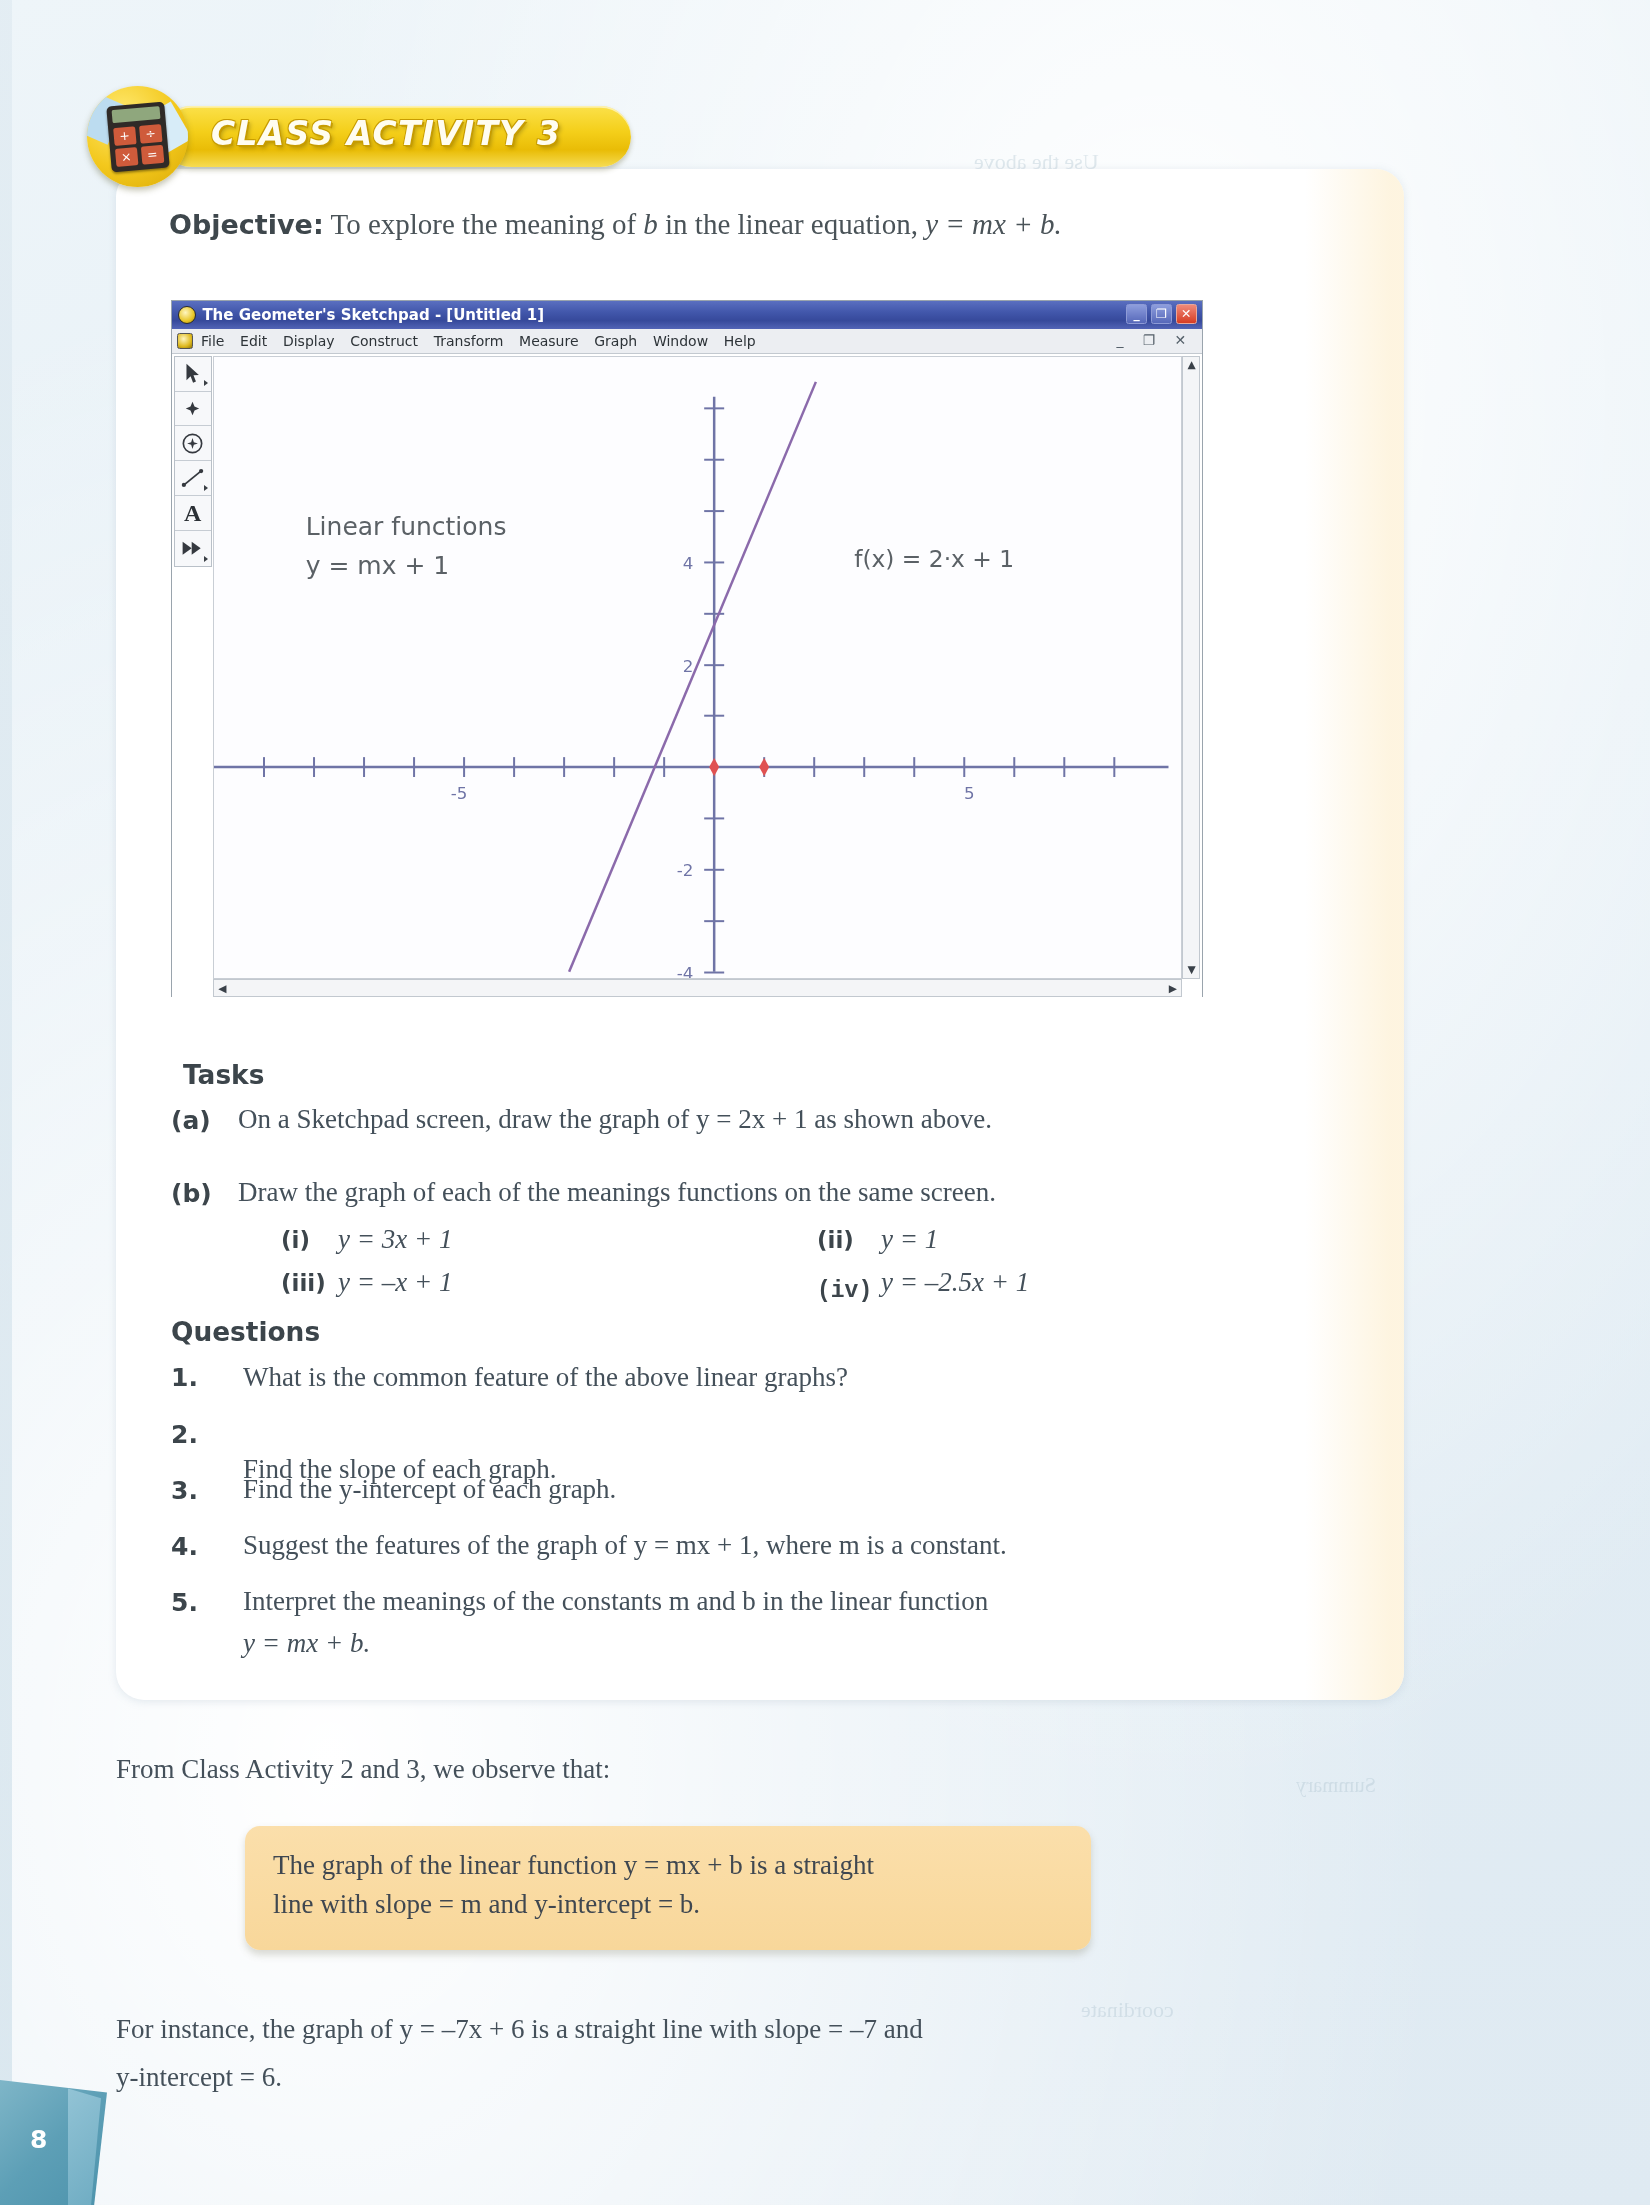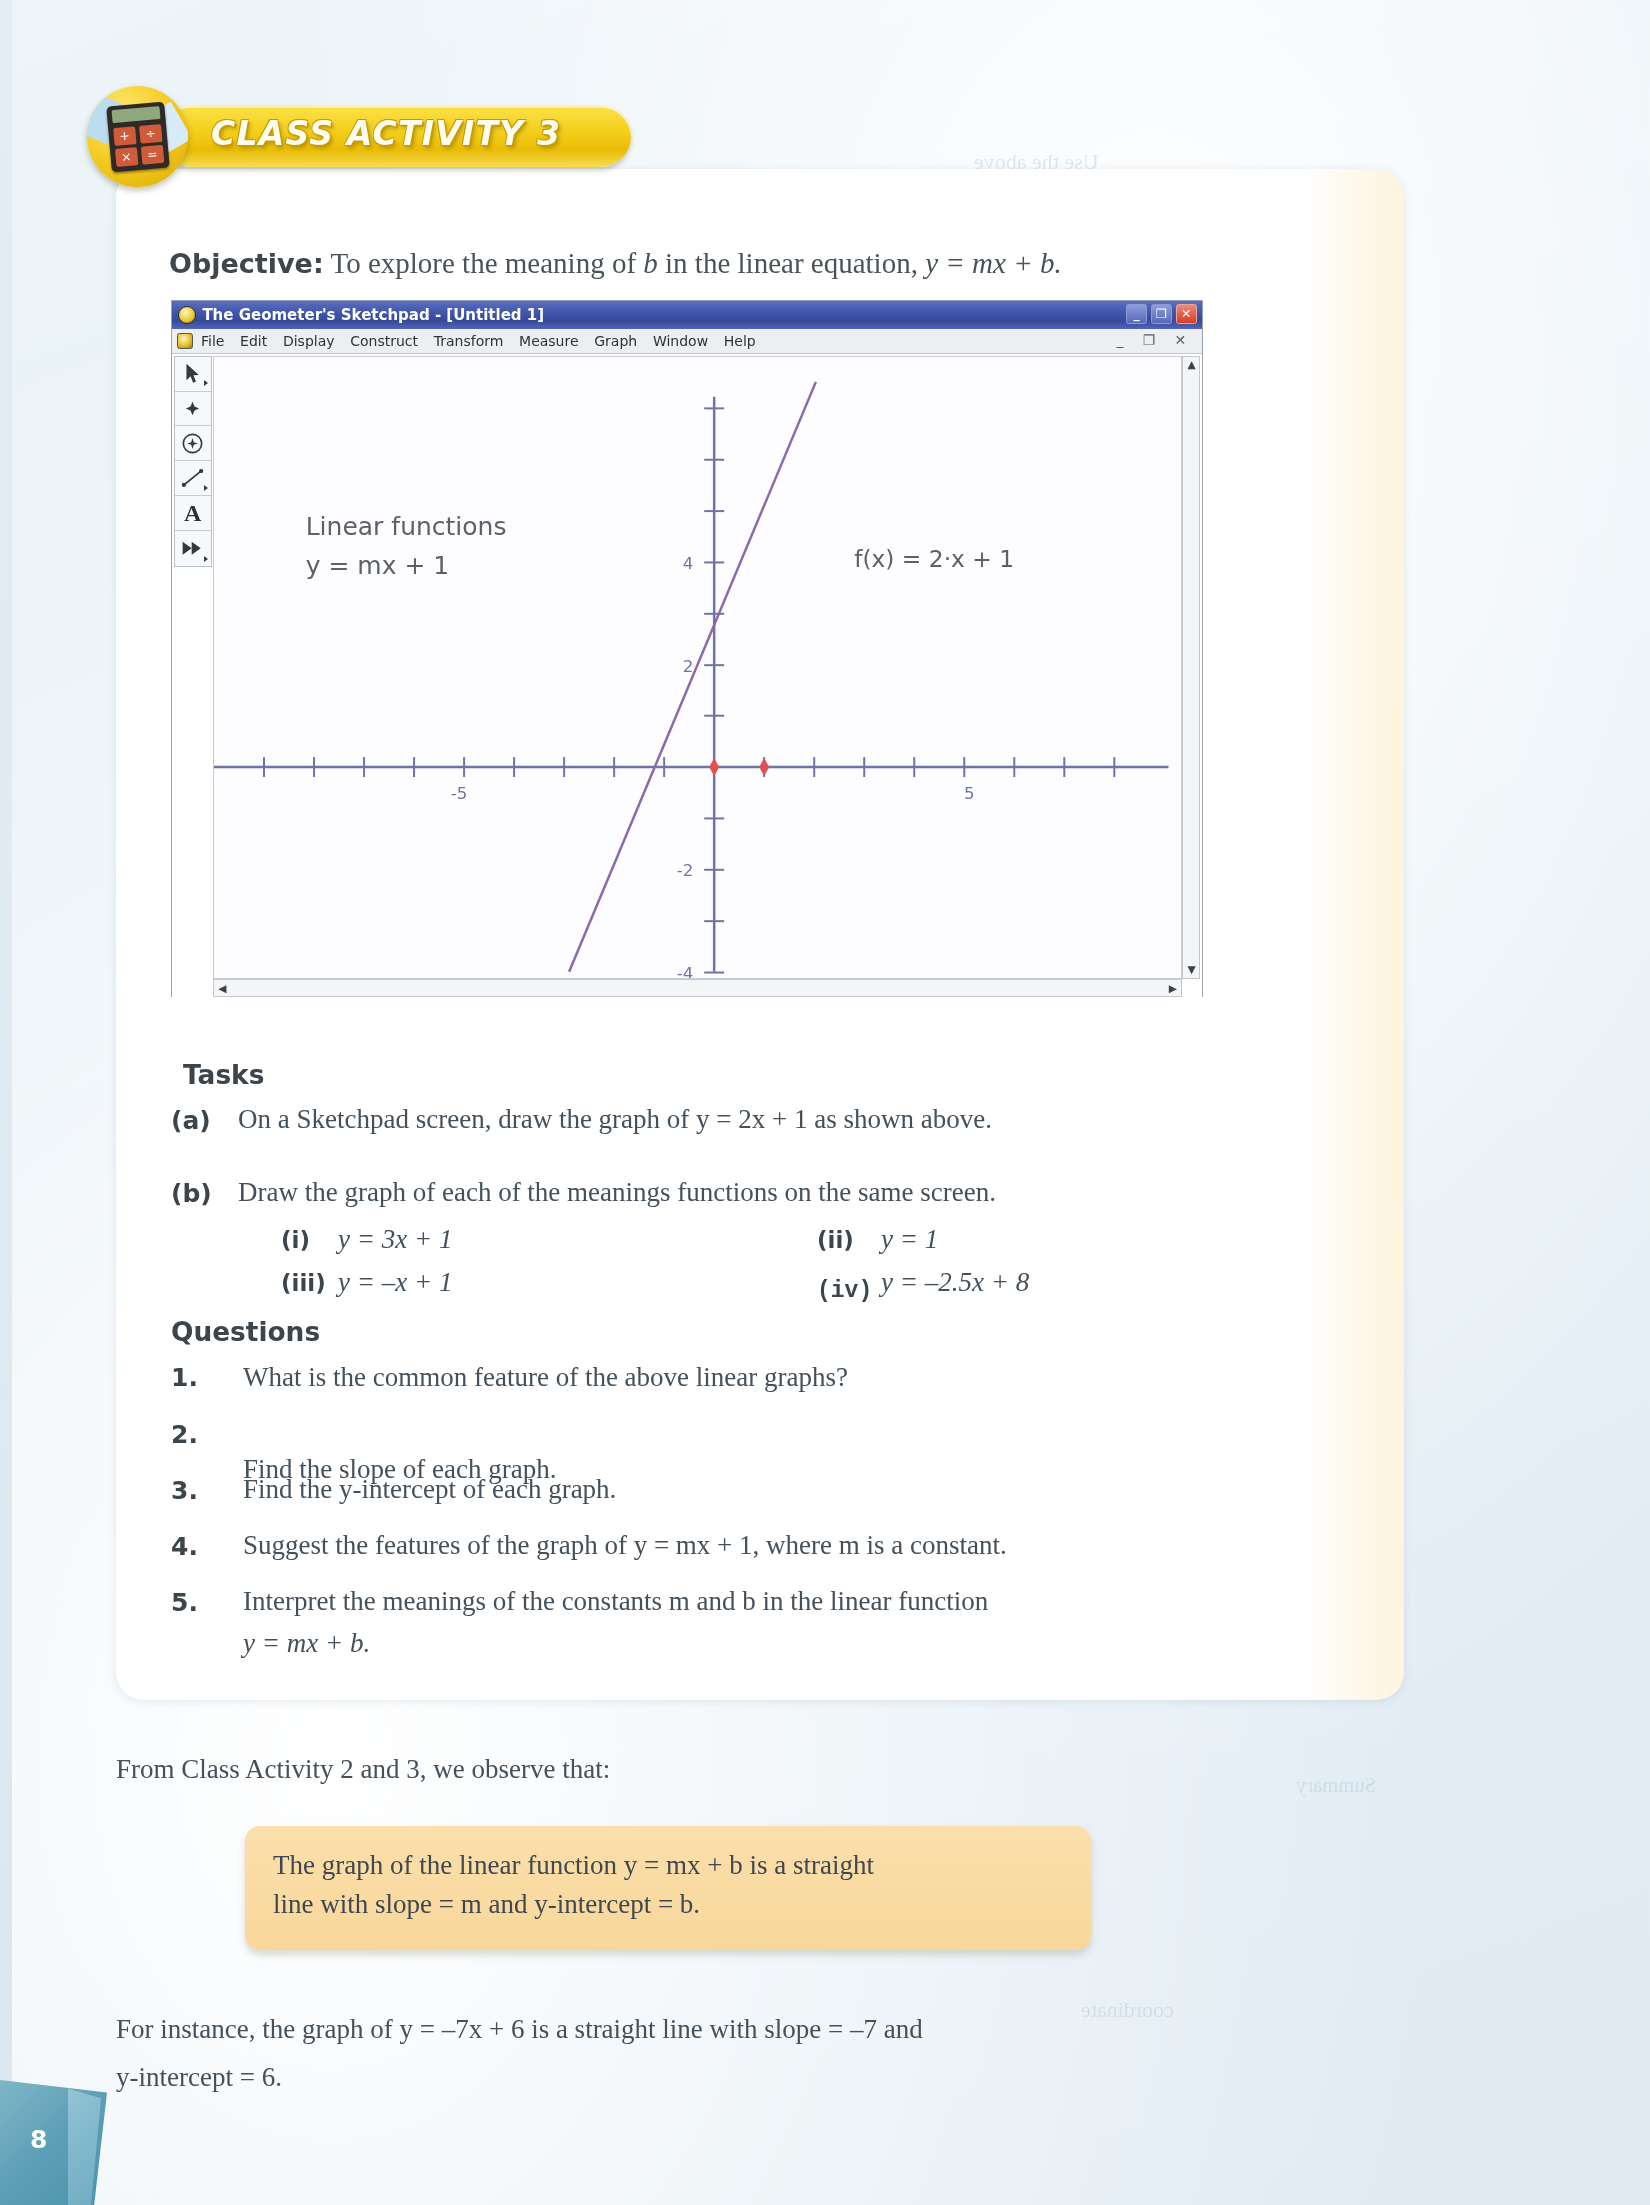--- a/index.html
+++ b/index.html
@@ -62,21 +62,21 @@
     background:#2f2a27; border-radius:5px; transform:rotate(-5deg);
     box-shadow:0 1.7px 2.5px rgba(0,0,0,.4);
   }
   .calc-screen{ position:absolute; left:5px; top:4.1px; width:48px; height:13.2px; background:#8fa77d; border-radius:1.7px;}
   .calc-k{ position:absolute; width:21.5px; height:18px; background:#cf5b3b; border-radius:2.5px; color:#fff;
            font-family:"DejaVu Sans", sans-serif; font-size:12.4px; text-align:center; line-height:18px;}
   .paper-sheet{ position:absolute; width:38px; height:43px; background:#cfe6f5; transform:rotate(24deg); }
 
   
   .objective{
-    position:absolute; left:169px; top:208px; font-size:29px; color:#4a5358;margin-top:39px;
+    position:absolute; left:169px; top:208px; font-size:29px; color:#4a5358;
   }
   .objective b{ font-family:"DejaVu Sans", sans-serif; font-size:27px; color:#3e474c; }
   .it{ font-style:italic; }
 
   
   .sp{
     position:absolute; left:171px; top:300px; width:1032px; height:697px;
     background:#f3f4f6; border:0.8px solid #9aa4ad;
   }
   .sp-title{
@@ -378,21 +378,21 @@
 <div class="ln" style="left:238px; top:1177px;">Draw the graph of each of the meanings functions on the same screen.</div>
 
 <div class="num" style="left:281px; top:1227px; font-size:23px;">(i)</div>
 <div class="ln" style="left:338px; top:1224px; font-style:italic;">y = 3x + 1</div>
 <div class="num" style="left:817px; top:1227px; font-size:23px;">(ii)</div>
 <div class="ln" style="left:881px; top:1224px; font-style:italic;">y = 1</div>
 
 <div class="num" style="left:281px; top:1270px; font-size:23px;">(iii)</div>
 <div class="ln" style="left:338px; top:1267px; font-style:italic;">y = –x + 1</div>
 <div class="num" style="left:817px; top:1278px; font-size:23px;font-family:Liberation Mono, monospace;">(iv)</div>
-<div class="ln" style="left:881px; top:1267px; font-style:italic;">y = –2.5x + 8</div>
+<div class="ln" style="left:881px; top:1267px; font-style:italic;">y = –2.5x + 1</div>
 
 <div class="sec-h" style="left:171px; top:1316px;">Questions</div>
 
 <div class="num" style="left:171px; top:1363px;">1.</div>
 <div class="q-item" style="left:243px; top:1362px;">What is the common feature of the above linear graphs?</div>
 
 <div class="num" style="left:171px; top:1420px;">2.</div>
 <div class="q-item" style="left:243px; top:1454px;">Find the slope of each graph.</div>
 
 <div class="num" style="left:171px; top:1476px;">3.</div>

